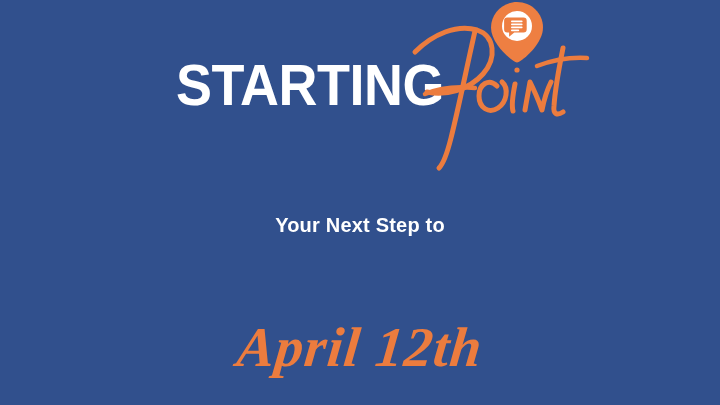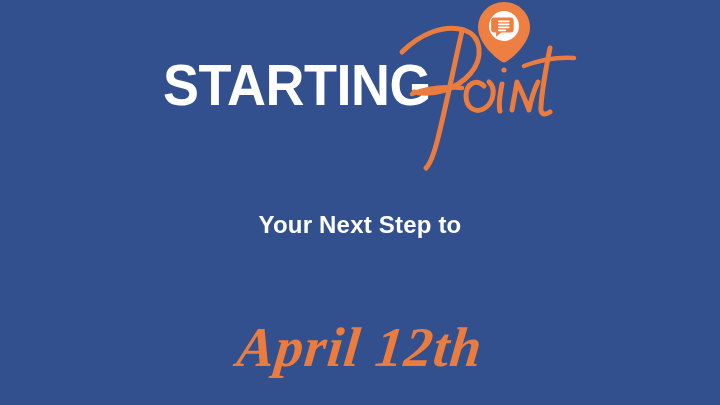--- a/index.html
+++ b/index.html
@@ -16,21 +16,21 @@
     position: relative;
     width: 720px;
     height: 405px;
     overflow: hidden;
     background: #31508d;
   }
 
   
   .logo-lockup {
     position: absolute;
-    left: 0;
+    left: 13px;
     top: 0;
     width: 624px;
     height: 170px;
   }
 
   .logo-word-starting {
     position: absolute;
     left: 163px;
     top: 56px;
     font-family: "Liberation Sans", sans-serif;
@@ -79,21 +79,21 @@
   
   .subtitle {
     position: absolute;
     left: 0;
     top: 207px;
     width: 720px;
     text-align: center;
     color: #ffffff;
     font-family: "Liberation Sans", sans-serif;
     font-weight: 700;
-    font-size: 24px;
+    font-size: 20px;
     line-height: 36px;
     letter-spacing: 0.2px;
   }
   .subtitle .line { display: block; }
 
   
   .event-date {
     position: absolute;
     left: 0;
     top: 316px;

